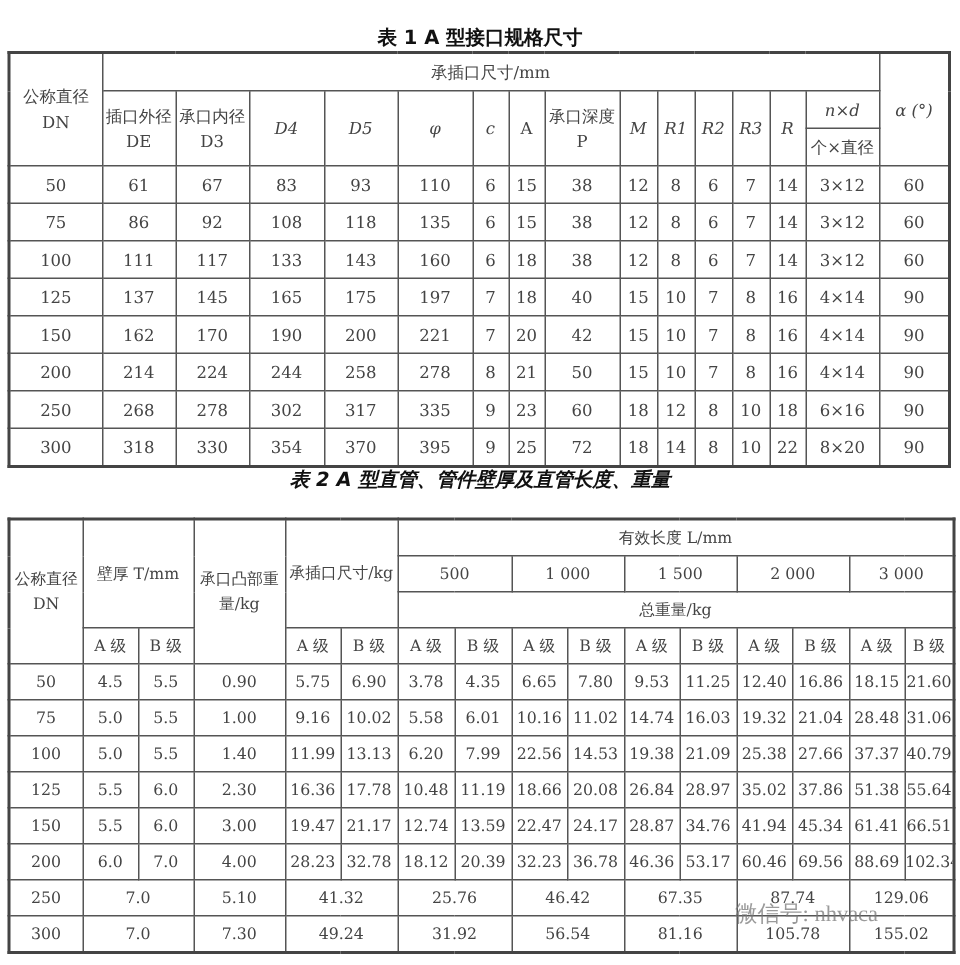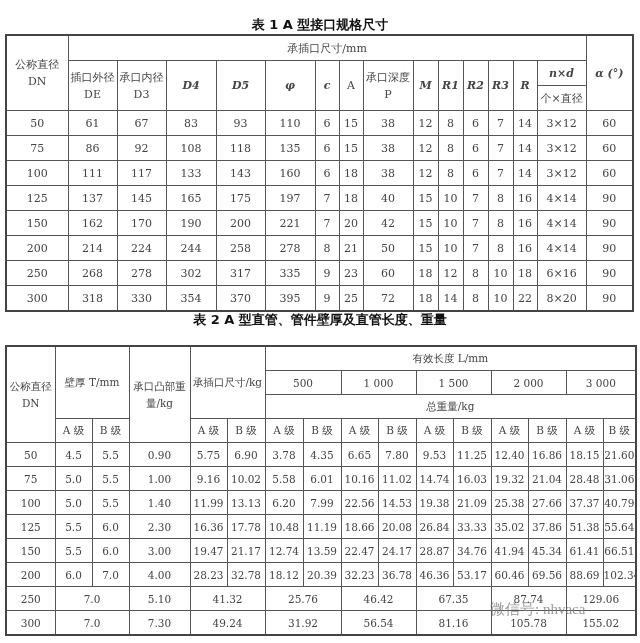--- a/index.html
+++ b/index.html
@@ -4,21 +4,21 @@
 <style>
   html, body { margin:0; padding:0; background:#ffffff; }
   body { width:640px; height:643px; position:relative; overflow:hidden;
          font-family:"DejaVu Serif", "Liberation Serif", serif; color:#333; }
   .title { position:absolute; left:0; width:640px; text-align:center;
            font-family:"DejaVu Sans", sans-serif; font-weight:bold; font-size:13px; color:#111; }
   table { position:absolute; border-collapse:collapse; table-layout:fixed; }
   td { border:1px solid #555; text-align:center; vertical-align:middle; padding:0;
        font-size:11px; color:#444; overflow:hidden; white-space:nowrap; }
   td.wrap { white-space:normal; line-height:17px; }
-  .it { font-style:italic;font-weight:bold; }
+  .it { font-style:italic; }
   #t1 { left:5px; top:34px; width:627px; border:2px solid #444; }
   #t1 td { height:24px; }
   #t2 { left:5px; top:345px; width:630px; border:2px solid #444; }
   #t2 td { height:23px; font-size:10.5px; }
   .watermark { position:absolute; left:470px; top:600px; font-family:Liberation Serif, serif;
                font-size:15px; color:rgba(120,120,120,0.75); letter-spacing:0px;margin-left:20px; }
 </style>
 </head>
 <body>
 
@@ -210,21 +210,21 @@
         <td>14</td>
         <td>8</td>
         <td>10</td>
         <td>22</td>
         <td>8×20</td>
         <td>90</td>
       </tr>
     </tbody>
 </table>
 
-<div class="title" style="top:311px;">表 2   A 型直管、管件壁厚及直管长度、重量</div>
+<div class="title" style="top:311px;font-style:italic;">表 2   A 型直管、管件壁厚及直管长度、重量</div>
 
 <table id="t2">
   <colgroup>
     <col style="width:49px">
       <col style="width:37px">
       <col style="width:37px">
       <col style="width:61px">
     <col style="width:37px">
       <col style="width:38px">
     <col style="width:38px">
@@ -333,21 +333,21 @@
         <td>5.5</td>
         <td>6.0</td>
         <td>2.30</td>
         <td>16.36</td>
         <td>17.78</td>
         <td>10.48</td>
         <td>11.19</td>
         <td>18.66</td>
         <td>20.08</td>
         <td>26.84</td>
-        <td>33.33</td>
+        <td>28.97</td>
         <td>35.02</td>
         <td>37.86</td>
         <td>51.38</td>
         <td>55.64</td>
       </tr>
       <tr>
         <td>150</td>
         <td>5.5</td>
         <td>6.0</td>
         <td>3.00</td>

